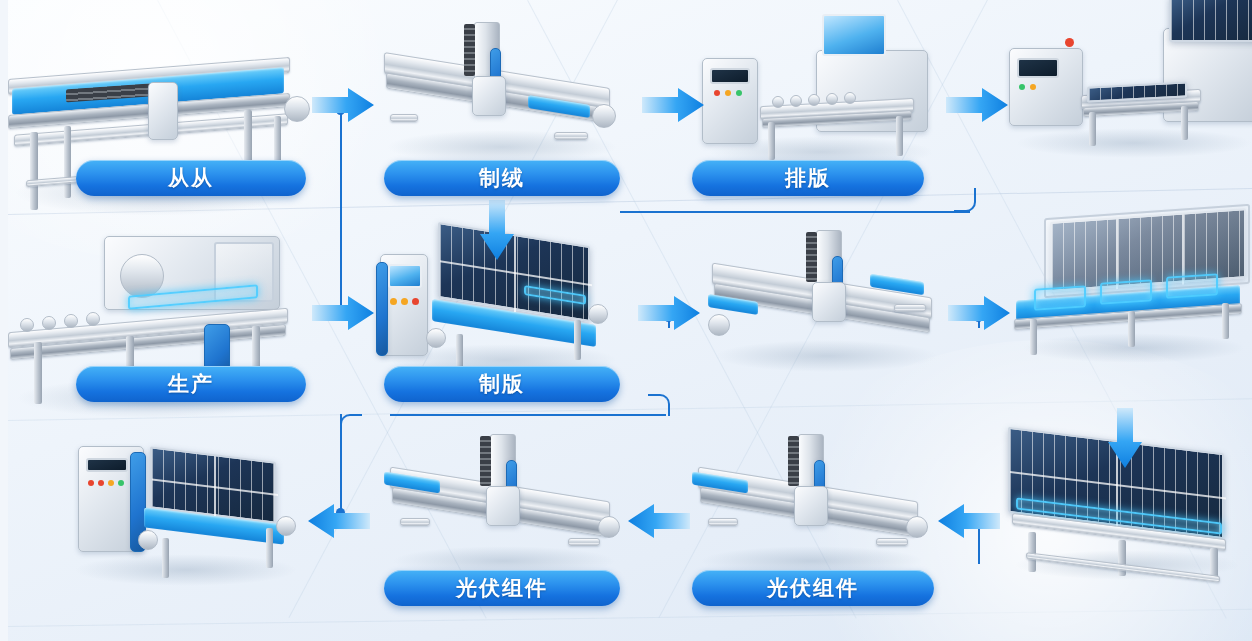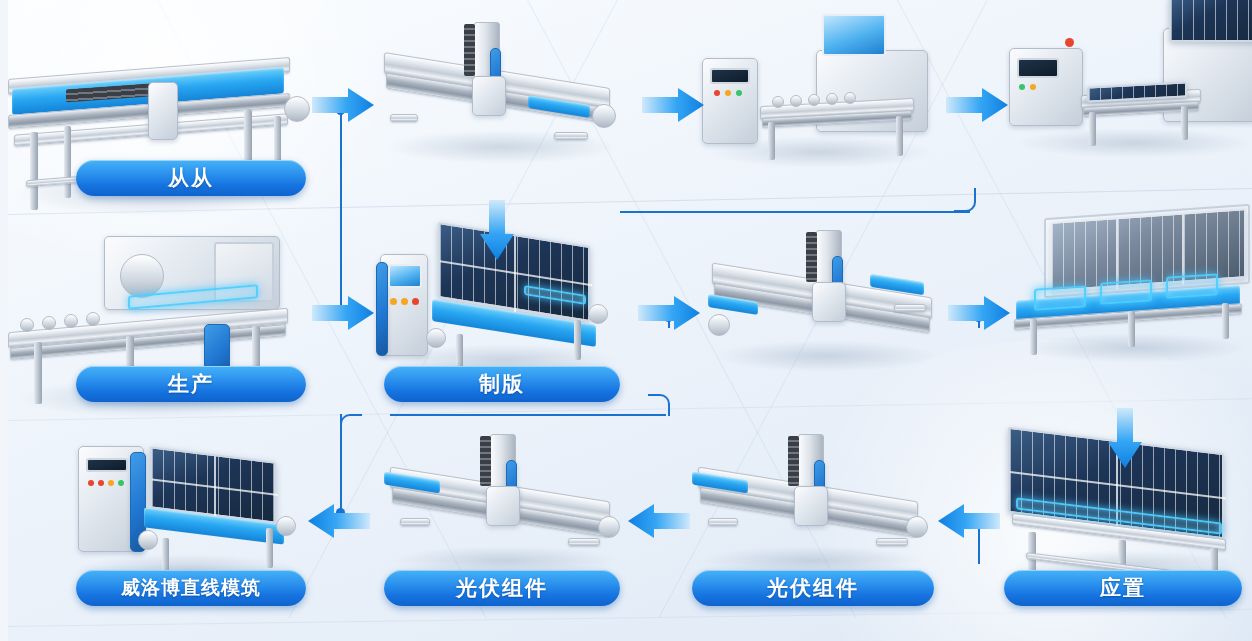--- a/index.html
+++ b/index.html
@@ -537,22 +537,22 @@
         <stop offset="0" stop-color="#cfe9fb"></stop>
             <stop offset="0.55" stop-color="#35a6f4"></stop>
             <stop offset="1" stop-color="#0e7fe0"></stop>
       </linearGradient>
         </defs>
       <path d="M62,9 L26,9 L26,0 L0,17 L26,34 L26,25 L62,25 Z" fill="url(#agl3)"></path>
     </svg>
   </div>
 
   <div class="pill" style="left:68px;top:160px;width:230px;">从从</div>
+  <div class="pill" style="left:376px;top:160px;width:236px;">制绒</div>
+  <div class="pill" style="left:684px;top:160px;width:232px;">排版</div>
 
   <div class="pill" style="left:68px;top:366px;width:230px;">生产</div>
   <div class="pill" style="left:376px;top:366px;width:236px;">制版</div>
 
-  <div class="pill wide" style="left:68px;top:570px;width:230px;">威洛博直线模筑</div>
   <div class="pill" style="left:376px;top:570px;width:236px;">光伏组件</div>
   <div class="pill" style="left:684px;top:570px;width:242px;">光伏组件</div>
-  <div class="pill" style="left:996px;top:570px;width:238px;">应置</div>
 
 </div>
 
 </body></html>

